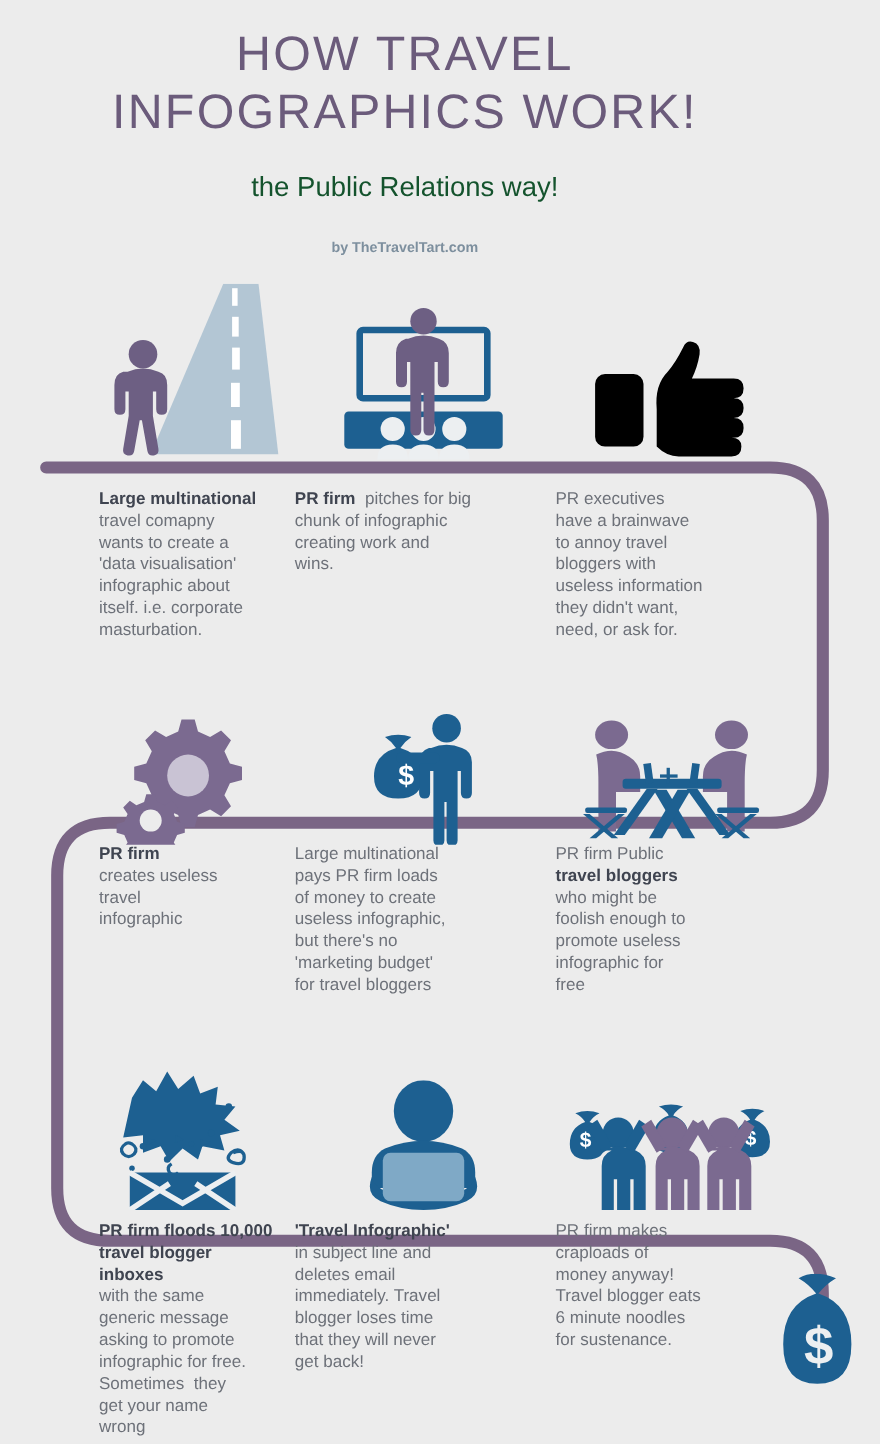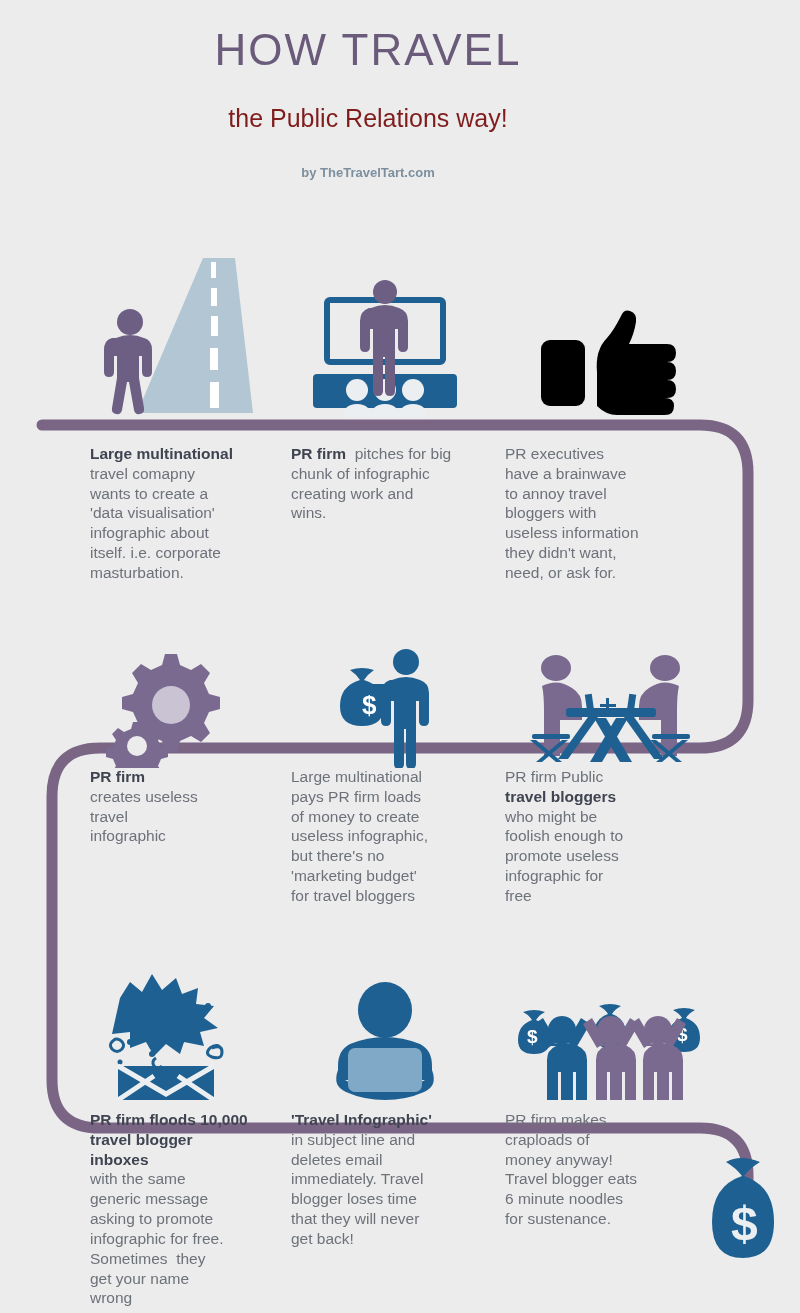--- a/index.html
+++ b/index.html
@@ -11,42 +11,42 @@
   }
   .stage{position:absolute;inset:0;width:800px;height:1313px;}
 
   
   .header{position:absolute;left:0;top:0;width:736px;text-align:center;}
   .title{
     color:#6b5b7b;font-size:44px;letter-spacing:2px;line-height:1.18;
     font-weight:400;margin:0;padding-top:24px;
   }
   .subtitle{
-    color:#7f1d1d;font-size:25px;margin:0;padding-top:28px;font-weight:400;
+    color:#14532d;font-size:25px;margin:0;padding-top:28px;font-weight:400;
   }
   .byline{
     color:#7d8f9e;font-size:13px;margin:0;padding-top:32px;font-weight:700;
   }
 
   
   .snake{position:absolute;left:0;top:400px;width:800px;height:800px;}
 
   
   .icon-row{position:absolute;left:0;width:800px;height:160px;}
   .icon-cell{position:absolute;top:0;height:160px;
              display:flex;align-items:flex-end;justify-content:center;}
   .col1{left:60px;width:220px;}
   .col2{left:280px;width:210px;}
   .col3{left:490px;width:240px;}
 
   
   .text-row{position:absolute;left:0;width:800px;}
   .text-cell{position:absolute;top:0;}
   .tcol1{left:90px;width:180px;}
-  .tcol2{left:291px;width:195px;}
+  .tcol2{left:268px;width:195px;}
   .tcol3{left:505px;width:200px;}
   .blk{
     color:#6d7179;font-size:15.5px;line-height:1.28;
     white-space:pre-wrap;font-weight:400;
   }
   .blk b{color:#3f4450;font-weight:bold;}
 
   
   #irow1{top:258px;}
   #trow1{top:444px;}
@@ -58,20 +58,21 @@
   .moneybag-end{position:absolute;left:700px;top:1158px;}
 </style>
 </head>
 <body>
 
 <div class="stage">
 
   <div class="header">
     <h1 class="title">
       <span>HOW TRAVEL</span><br>
+      <span>INFOGRAPHICS WORK!</span>
     </h1>
     <p class="subtitle">the Public Relations way!</p>
     <p class="byline">by TheTravelTart.com</p>
   </div>
 
   <svg class="snake" viewBox="0 0 800 800">
 
     <path d="M 42 25 L 700 25 Q 748 25 748 73 L 748 300 Q 748 348 700 348 L 100 348 Q 52 348 52 396 L 52 680 Q 52 728 100 728 L 700 728 Q 748 728 748 776 L 748 795" fill="none" stroke="#7a6585" stroke-width="11" stroke-linecap="round"></path>
   </svg>
 

